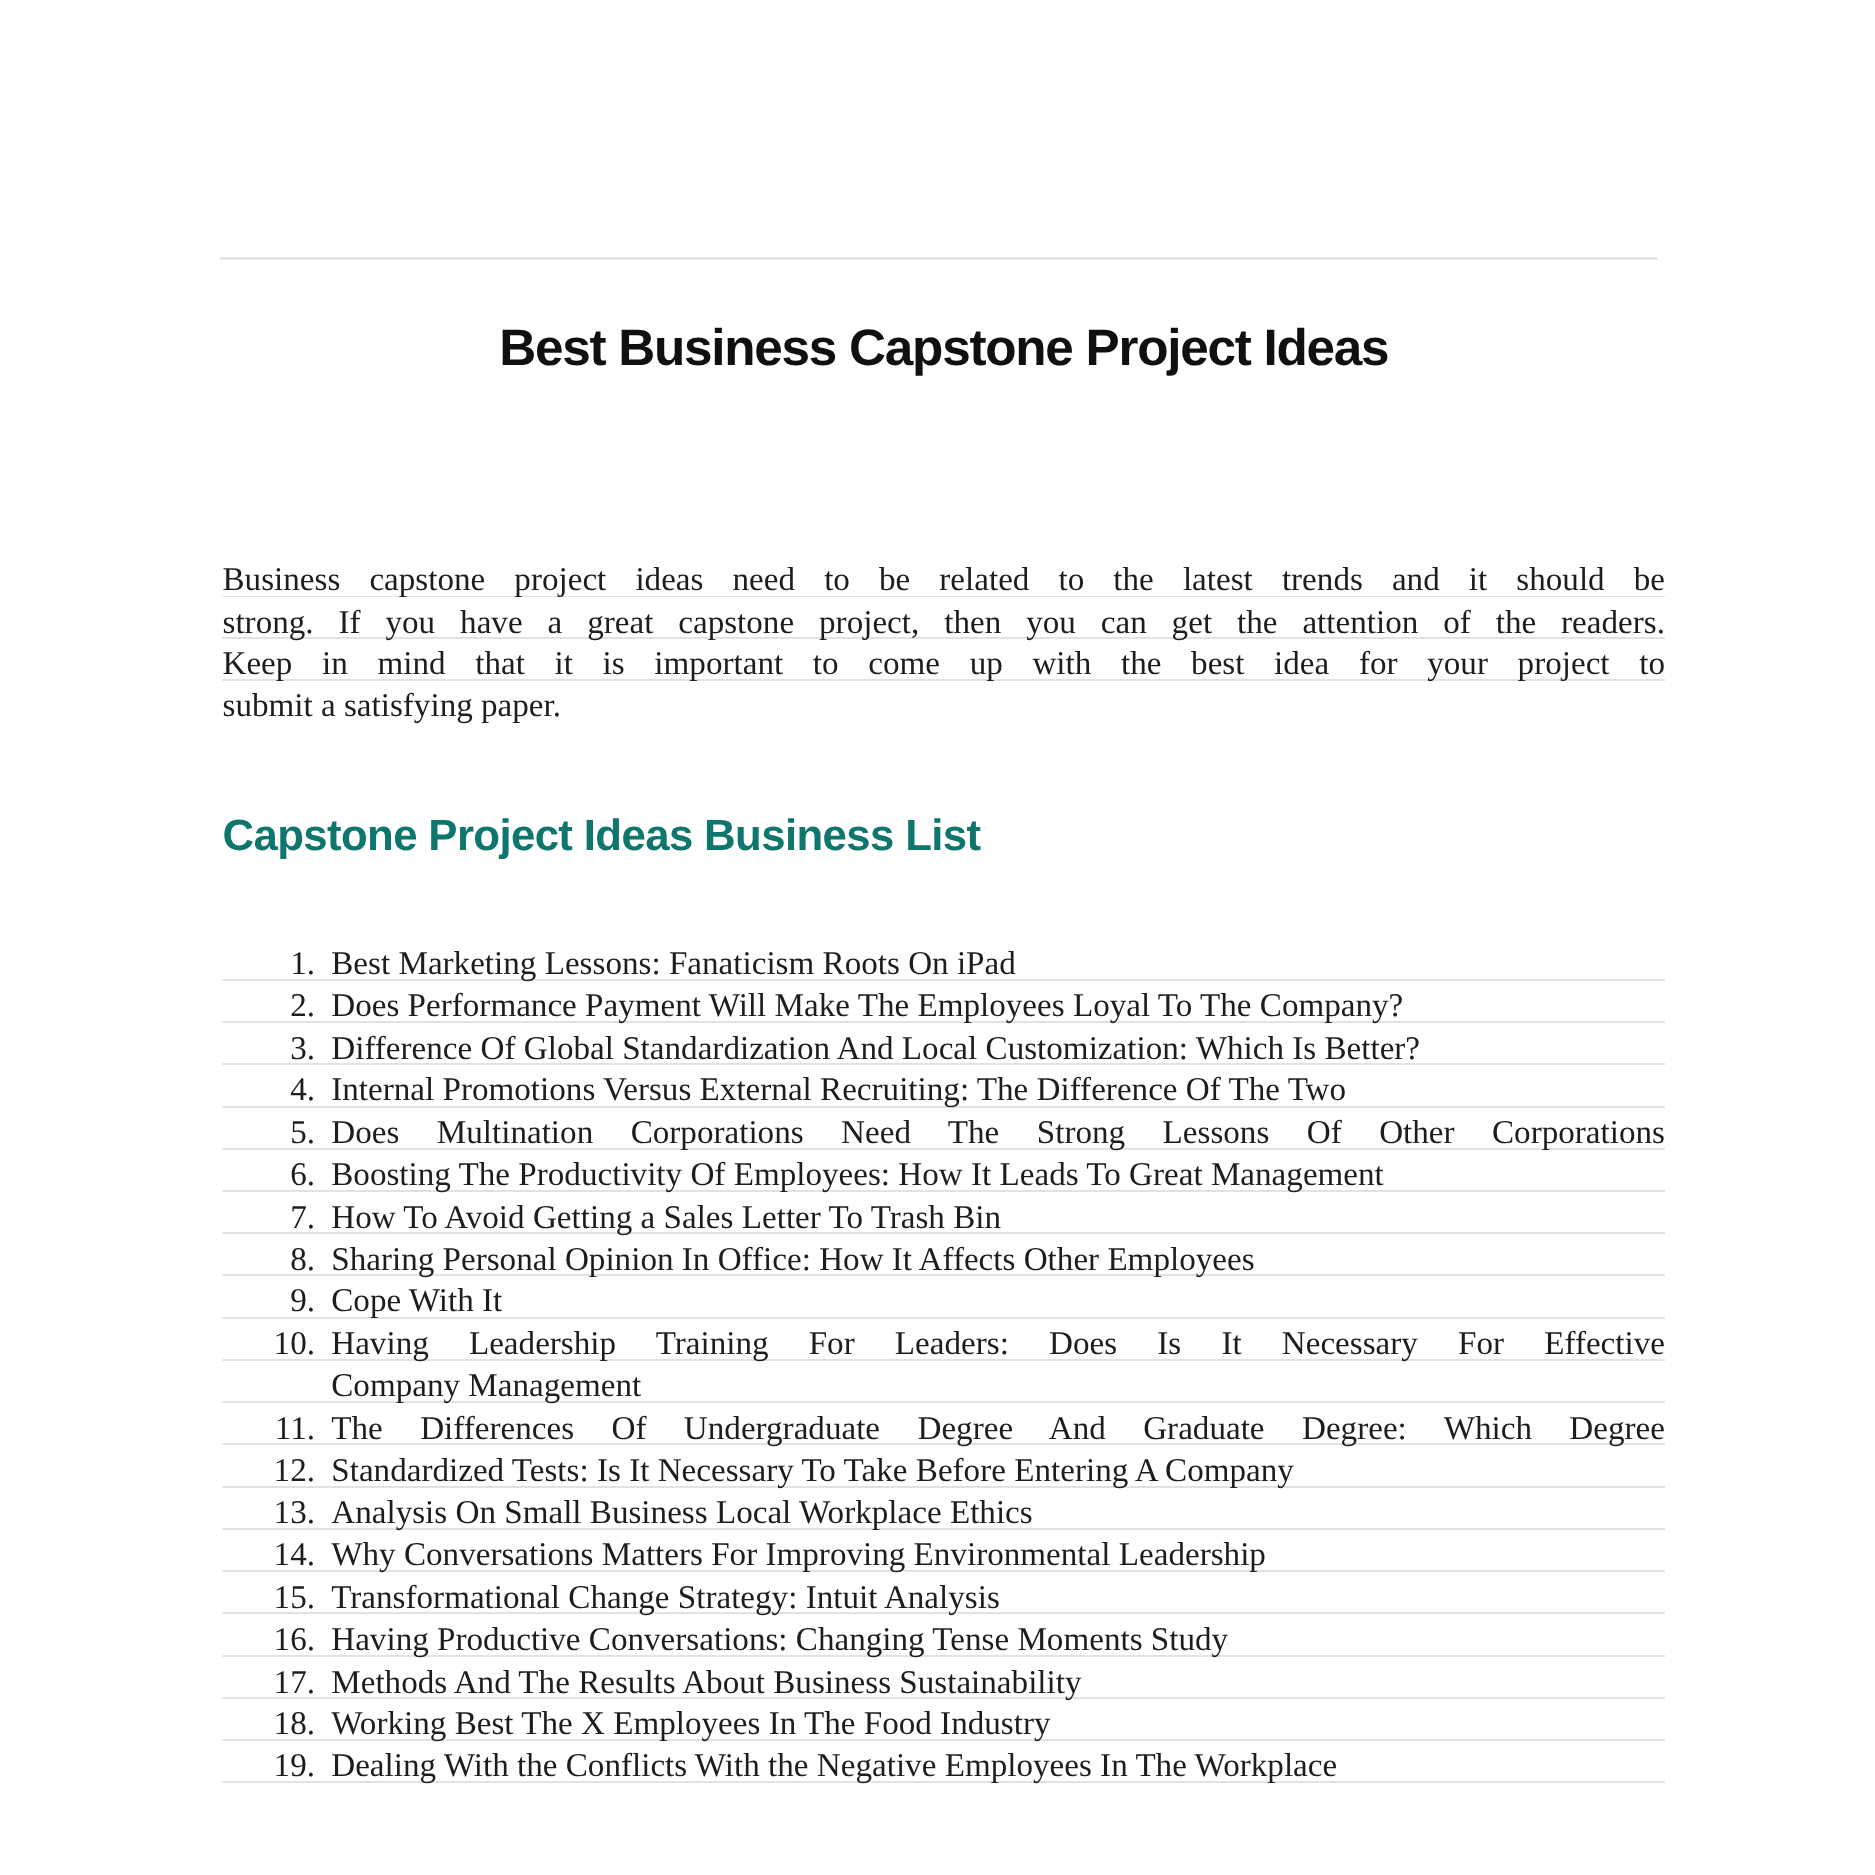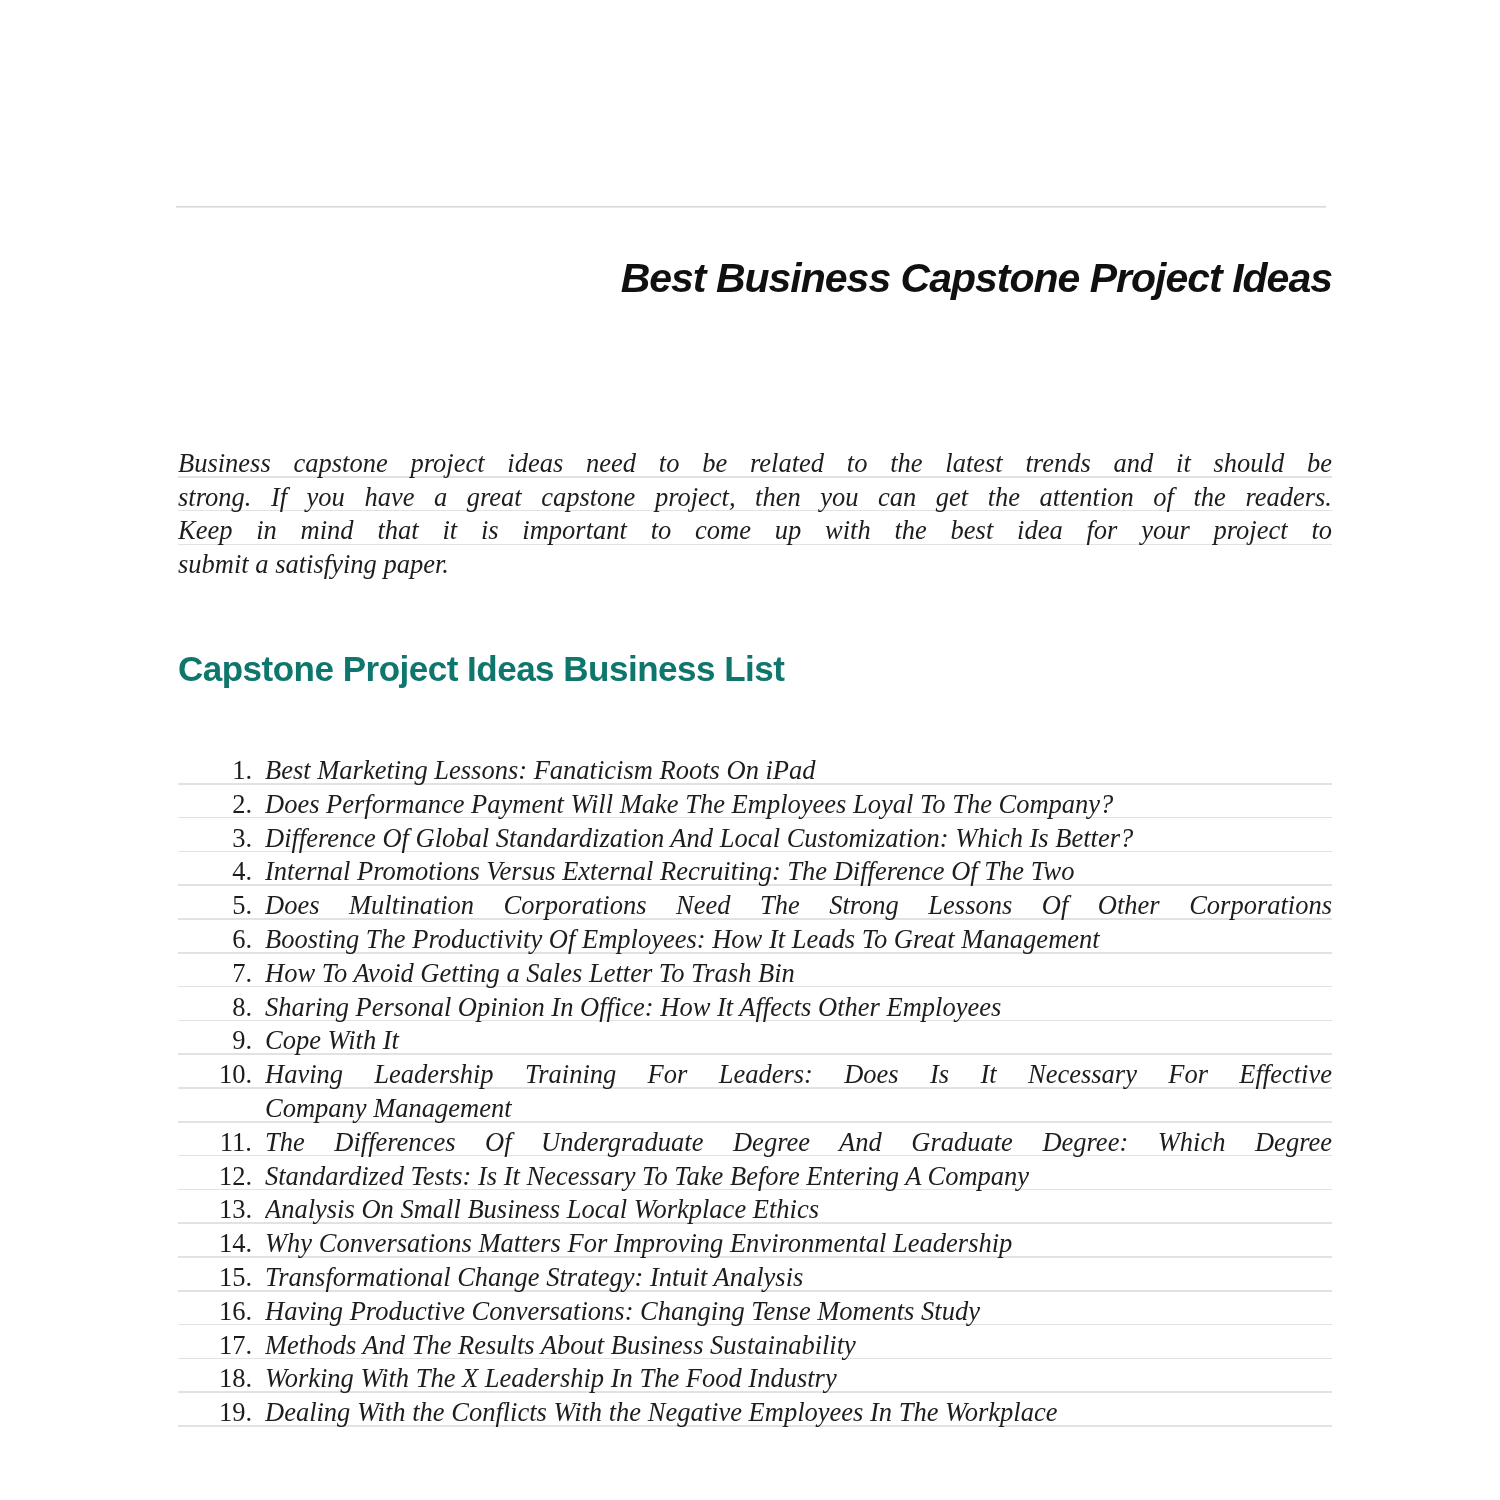--- a/index.html
+++ b/index.html
@@ -24,28 +24,27 @@
     width: 1150px;
     height: 2px;
     background: linear-gradient(to bottom, #d2d2d2, #efefef);
   }
   h1.doc-title {
     position: absolute;
     top: 254px;
     left: 178px;
     width: 1154px;
     margin: 0;
-    text-align: right;
+    text-align: center;
     font-family: "Liberation Sans", sans-serif;
     font-weight: 700;
     font-size: 41px;
     line-height: 1.2;
     letter-spacing: -1px;
     color: #101010;
-    font-style: italic;
   }
   .intro {
     position: absolute;
     top: 447px;
     left: 178px;
     width: 1154px;
     font-family: "Liberation Serif", serif;
     font-size: 26.5px;
     color: #1d1d1d;
     
@@ -98,21 +97,20 @@
     top: 0;
     width: 74px;
     text-align: right;
     line-height: 33.8px;
     height: 33.8px;
   }
   ol.topic-list .ln { height: 33.8px; line-height: 33.8px; }
   .ln {
     display: block;
     overflow: hidden;
-    font-style: italic;
   }
   .ln.just {
     text-align: justify;
     text-align-last: justify;
   }
   .ln.just::after {
     content: "";
     display: inline-block;
     width: 100%;
     height: 0;
@@ -197,20 +195,20 @@
       <li>
         <span class="num">16.</span>
         <span class="ln">Having Productive Conversations: Changing Tense Moments Study</span>
       </li>
       <li>
         <span class="num">17.</span>
         <span class="ln">Methods And The Results About Business Sustainability</span>
       </li>
       <li>
         <span class="num">18.</span>
-        <span class="ln">Working With The X Leadership In The Food Industry</span>
+        <span class="ln">Working Best The X Employees In The Food Industry</span>
       </li>
       <li>
         <span class="num">19.</span>
         <span class="ln">Dealing With the Conflicts With the Negative Employees In The Workplace</span>
       </li>
     </ol>
 </div>
 
 </body></html>

